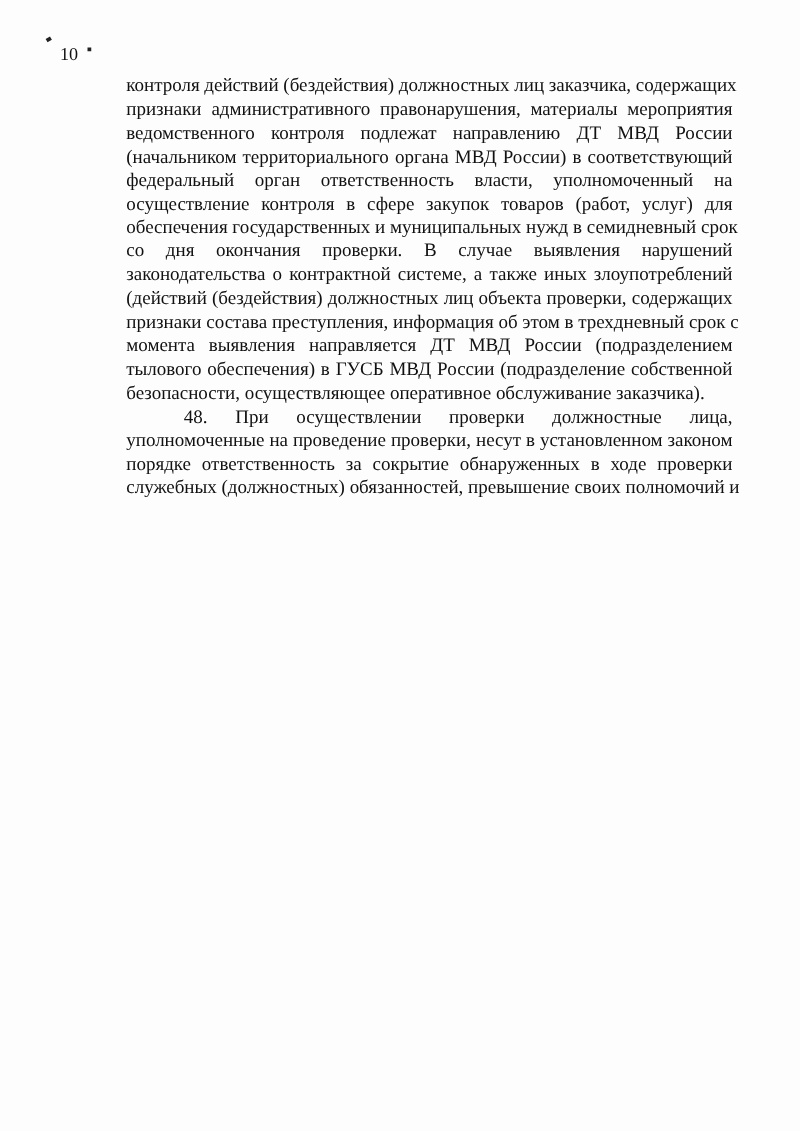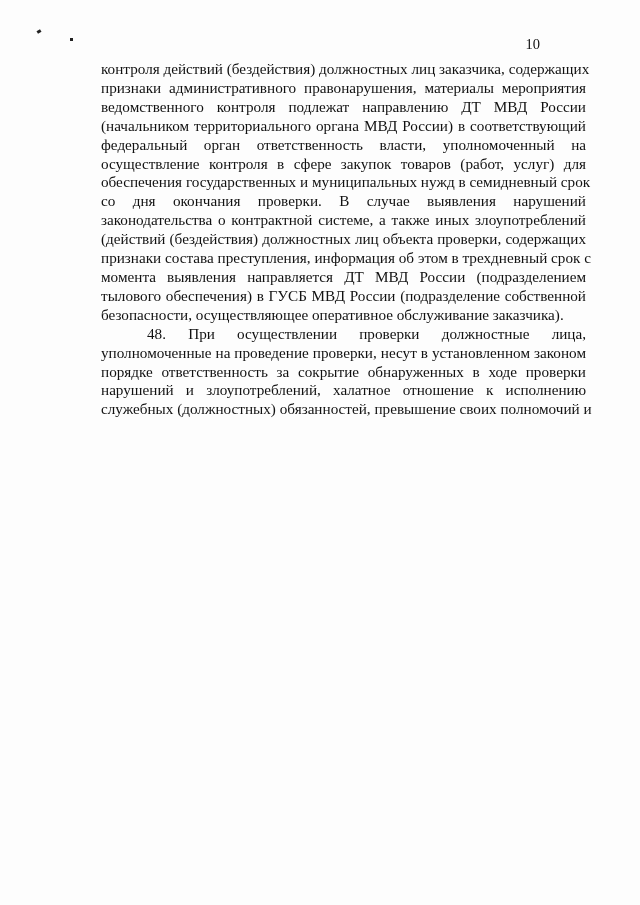--- a/index.html
+++ b/index.html
@@ -25,21 +25,21 @@
       position: absolute;
       background: #222;
     }
     .speck.a { left: 37px; top: 30px; width: 4px; height: 3px; transform: rotate(-30deg); }
     .speck.b { left: 70px; top: 38px; width: 3px; height: 3px; }
     .page-number {
       position: absolute;
       top: 36px;
       left: 0;
       width: 540px;
-      text-align: right;
+      text-align: left;
       font-size: 14.5px;
       padding-left: 48px;
       box-sizing: border-box;
     }
     .body-text {
       position: absolute;
       left: 101px;
       top: 60px;
       width: 485px;
       font-size: 15.2px;
@@ -83,17 +83,16 @@
       <span class="line">(действий (бездействия) должностных лиц объекта проверки, содержащих</span>
       <span class="line">признаки состава преступления, информация об этом в трехдневный срок с</span>
       <span class="line">момента выявления направляется ДТ МВД России (подразделением</span>
       <span class="line">тылового обеспечения) в ГУСБ МВД России (подразделение собственной</span>
       <span class="line last">безопасности, осуществляющее оперативное обслуживание заказчика).</span>
     </div>
     <div>
       <span class="line indent">48. При осуществлении проверки должностные лица,</span>
       <span class="line">уполномоченные на проведение проверки, несут в установленном законом</span>
       <span class="line">порядке ответственность за сокрытие обнаруженных в ходе проверки</span>
-      <span class="line">нарушений и злоупотреблений, халатное отношение к исполнению</span>
       <span class="line">служебных (должностных) обязанностей, превышение своих полномочий и</span>
     </div>
   </div>
 </div>
 
 </body></html>

